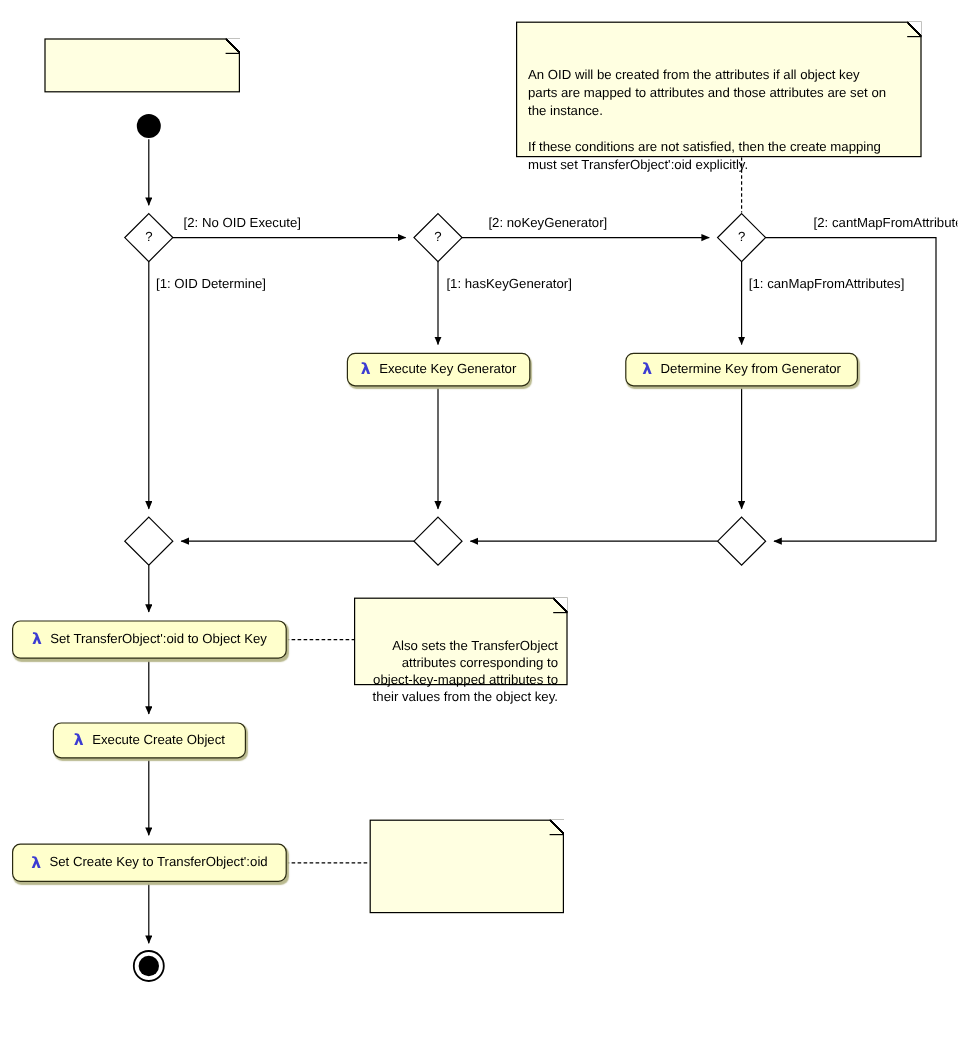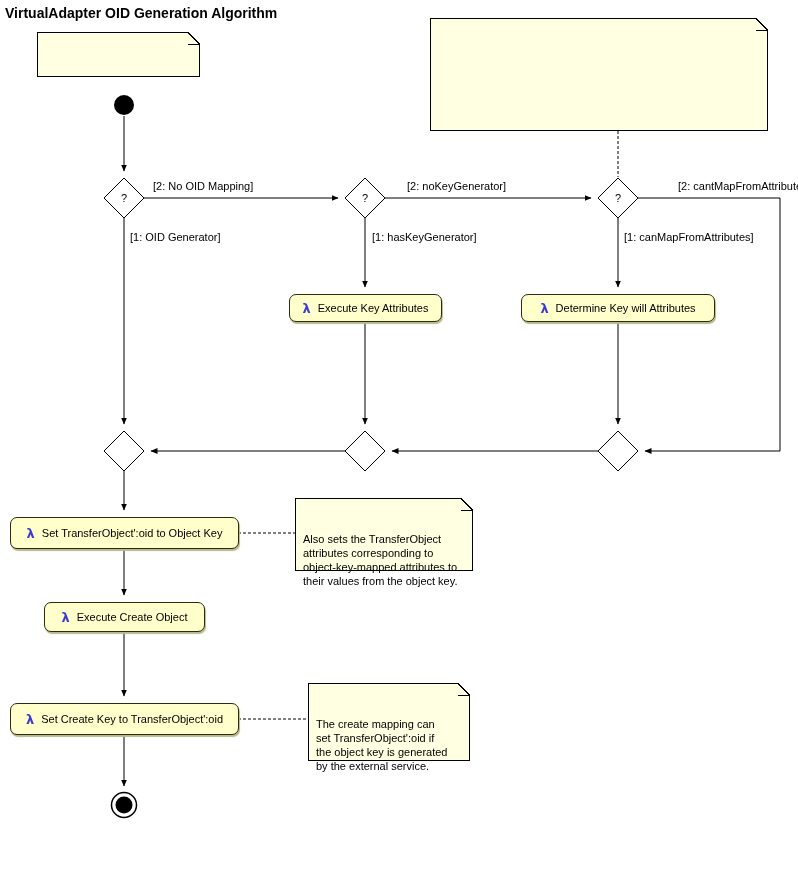--- a/index.html
+++ b/index.html
@@ -86,75 +86,76 @@
     <polygon points="618,178 638,198 618,218 598,198" fill="#fff" stroke="#000"></polygon>
 
     <polygon points="124,431 144,451 124,471 104,451" fill="#fff" stroke="#000"></polygon>
     <polygon points="365,431 385,451 365,471 345,451" fill="#fff" stroke="#000"></polygon>
     <polygon points="618,431 638,451 618,471 598,451" fill="#fff" stroke="#000"></polygon>
 
     <circle cx="124" cy="805" r="12.5" fill="#fff" stroke="#000" stroke-width="1.5"></circle>
     <circle cx="124" cy="805" r="8.5" fill="#000"></circle>
   </svg>
 
-  <div class="title">VirtualAdapter OID Generation Algorithm</div>
 
   <div class="qmark" style="left:104px; top:178px;">?</div>
   <div class="qmark" style="left:345px; top:178px;">?</div>
   <div class="qmark" style="left:598px; top:178px;">?</div>
 
   <div class="note" style="left:37px; top:32px; width:163px; height:45px;">
     <span class="fold"></span>
   </div>
 
   <div class="note note-big" style="left:430px; top:18px; width:338px; height:113px;">
     <span class="fold"></span>
+    <span>An OID will be created from the attributes if all object key
+parts are mapped to attributes and those attributes are set on
+the instance.
+
+If these conditions are not satisfied, then the create mapping
+must set TransferObject':oid explicitly.</span>
   </div>
 
-  <div class="note" style="left:295px; top:498px; width:178px; height:73px;">
+  <div class="note" style="left:295px; top:498px; width:178px; height:73px;text-align:right;">
     <span class="fold"></span>
     <span>Also sets the TransferObject
 attributes corresponding to
 object-key-mapped attributes to
 their values from the object key.</span>
   </div>
 
   <div class="note" style="left:308px; top:683px; width:162px; height:78px;">
     <span class="fold"></span>
-    <span>The create mapping can
-set TransferObject':oid if
-the object key is generated
-by the external service.</span>
   </div>
 
   <div class="action" style="left:289px; top:294px; width:153px; height:28px;">
     <span class="lambda">λ</span>
-    <span>Execute Key Attributes</span>
+    <span>Execute Key Generator</span>
   </div>
 
   <div class="action" style="left:521px; top:294px; width:194px; height:28px;">
     <span class="lambda">λ</span>
-    <span>Determine Key will Attributes</span>
+    <span>Determine Key from Generator</span>
   </div>
 
   <div class="action" style="left:10px; top:517px; width:229px; height:32px;">
     <span class="lambda">λ</span>
     <span>Set TransferObject':oid to Object Key</span>
   </div>
 
   <div class="action" style="left:44px; top:602px; width:161px; height:30px;">
     <span class="lambda">λ</span>
     <span>Execute Create Object</span>
   </div>
 
   <div class="action" style="left:10px; top:703px; width:229px; height:32px;">
     <span class="lambda">λ</span>
     <span>Set Create Key to TransferObject':oid</span>
   </div>
 
-  <div class="edge-label" style="left:152px; top:180px;">[2: No OID Mapping]</div>
-  <div class="edge-label" style="left:129px; top:231px;">[1: OID Generator]</div>
+  <div class="edge-label" style="left:152px; top:180px;">[2: No OID Execute]</div>
+  <div class="edge-label" style="left:129px; top:231px;">[1: OID Determine]</div>
   <div class="edge-label" style="left:392px; top:180px;margin-left:14px;">[2: noKeyGenerator]</div>
   <div class="edge-label" style="left:371px; top:231px;text-align:center;">[1: hasKeyGenerator]</div>
   <div class="edge-label" style="left:677px; top:180px;">[2: cantMapFromAttributes]</div>
   <div class="edge-label" style="left:623px; top:231px;">[1: canMapFromAttributes]</div>
 
 </div>
 
 </body></html>

